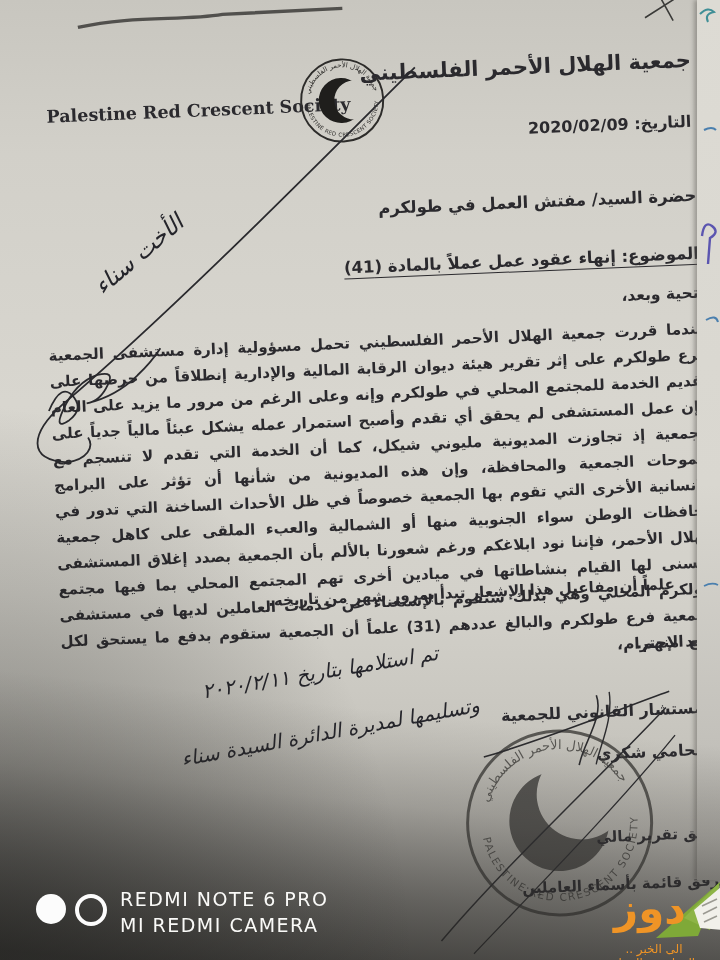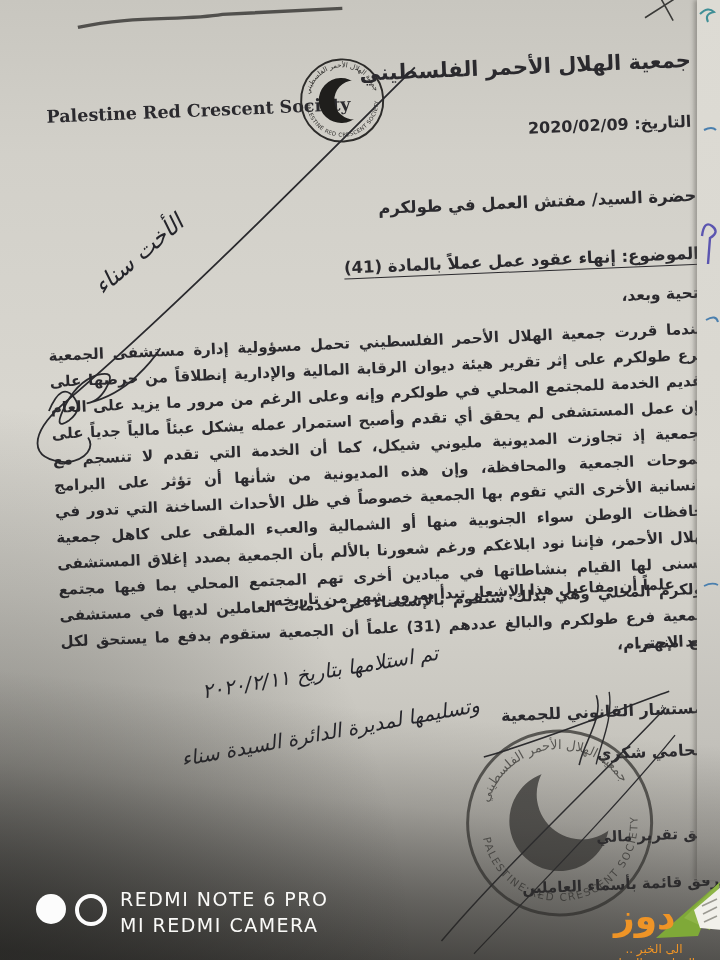--- a/index.html
+++ b/index.html
@@ -25,21 +25,21 @@
   #strip{position:absolute;right:0;top:0;width:23px;height:880px;
     background:linear-gradient(180deg,#dddbd4 0%,#d9d7d0 55%,#c2c0ba 85%,#a5a39d 100%);
     box-shadow:-3px 0 4px rgba(90,88,84,0.45);z-index:1;}
   
   #cam{z-index:6;left:30px;top:886px;width:330px;height:54px;}
   #cam .dot{position:absolute;left:6px;top:8px;width:30px;height:30px;border-radius:50%;background:#fcfcfc;}
   #cam .ring{position:absolute;left:45px;top:8px;width:24px;height:24px;border-radius:50%;border:4px solid #fcfcfc;}
   #cam .t{position:absolute;left:90px;top:0;color:#fafaf8;font-size:19px;font-weight:500;letter-spacing:1.5px;line-height:26px;white-space:nowrap;}
   
   #dooz{z-index:6;left:608px;top:880px;width:112px;height:78px;}
-  #dooz .word{position:absolute;left:6px;top:8px;font-size:36px;font-weight:700;line-height:58px;}
+  #dooz .word{position:absolute;left:6px;top:0px;font-size:42px;font-weight:700;line-height:58px;}
   #dooz .tag{position:absolute;left:0px;top:62px;width:92px;font-size:12px;text-align:center;letter-spacing:0.5px;direction:rtl;}
   .arcText{font-family:"DejaVu Sans",sans-serif;}
 </style>
 </head>
 <body>
 
 <div id="photo">
 
   <div id="strip"></div>
   <svg class="abs" style="right:0;top:0;width:26px;height:640px;z-index:2" viewBox="0 0 26 640">

